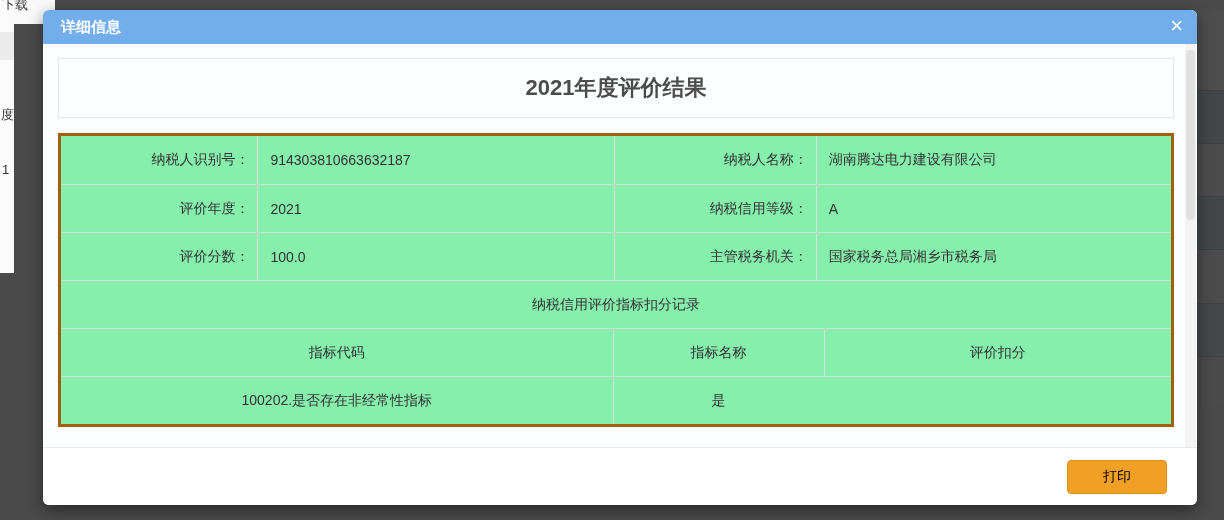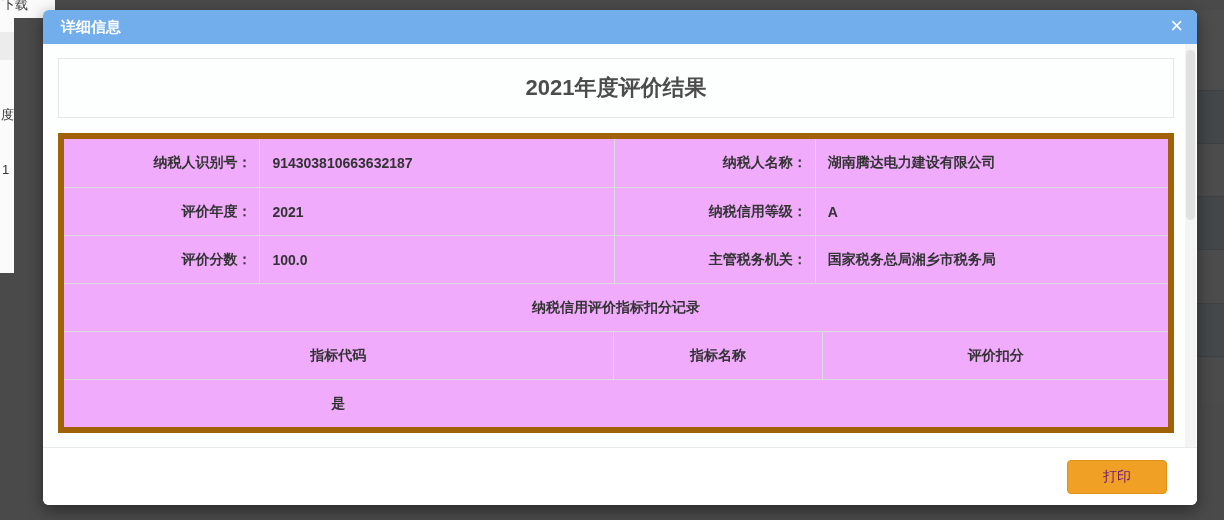--- a/index.html
+++ b/index.html
@@ -6,21 +6,21 @@
   html,body { background:#3d3d3d; }
   .screen {
     position:relative; width:1224px; height:520px; overflow:hidden;
     background:#4a4a4a;
     font-family:"Liberation Sans","DejaVu Sans",sans-serif;
     color:#333; font-size:14px;
   }
 
   
   .bg-top-left {
-    position:absolute; left:0; top:0; width:55px; height:18px;
+    position:absolute; left:0; top:0; width:55px; height:24px;
     background:#fafafa; overflow:hidden;
   }
   .bg-top-left span { display:block; transform:translate(2px,-4px); font-size:13px; color:#333; white-space:nowrap; }
   .bg-left {
     position:absolute; left:0; top:10px; width:14px; height:263px;
     background:#fbfbfb; overflow:hidden;
   }
   .bg-left .band { position:absolute; left:0; top:22px; width:14px; height:28px; background:#ececec; }
   .bg-left .frag1 { position:absolute; left:1px; top:96px; font-size:13px; color:#333; }
   .bg-left .frag2 { position:absolute; left:2px; top:152px; font-size:13px; color:#333; }
@@ -53,21 +53,21 @@
   }
 
   .modal-body { position:absolute; left:0; top:34px; width:100%; padding:14px 23px 0 15px; }
 
   .title-box {
     border:1px solid #e7e7e7; height:60px; margin-bottom:15px;
     display:flex; align-items:center; justify-content:center;
     font-size:22px; font-weight:bold; color:#4c4c4c; background:#fdfefe;
   }
 
-  .tbl { border:6px solid #a16207; background:#f0abfc;font-weight:bold; }
+  .tbl { border:3px solid #a16207; background:#86efac; }
   .trow { display:grid; height:48px; border-top:1px solid #dcdcdc; }
   .trow:first-child { border-top:none; }
   .trow.info { grid-template-columns:17.7% 32.1% 18.2% 32%; }
   .trow.ind  { grid-template-columns:49.7% 19% 31.3%; }
   .trow.span1 { grid-template-columns:100%; }
   .cell {
     border-left:1px solid #dcdcdc; height:100%;
     display:flex; align-items:center; padding:0 10px;
     font-size:14px; color:#333; overflow:hidden; white-space:nowrap;
   }
@@ -86,21 +86,21 @@
   }
 
   .modal-footer {
     position:absolute; left:0; bottom:0; width:100%; height:58px;
     background:#fff; border-top:1px solid #e9e9e9; border-radius:0 0 6px 6px;
   }
   .print-btn {
     position:absolute; right:30px; top:12px;
     width:100px; height:34px;
     background:#f0a125; border:1px solid #de9118; border-radius:4px;
-    color:#701a75; font-size:14px; font-family:inherit; cursor:pointer;
+    color:#000000; font-size:14px; font-family:inherit; cursor:pointer;
   }
 </style>
 </head>
 <body>
 
 <div class="screen">
 
   <div class="bg-top-left">
     <span>下载</span>
   </div>
@@ -159,20 +159,21 @@
           <div class="cell ctr">纳税信用评价指标扣分记录</div>
         </div>
 
         <div class="trow ind">
           <div class="cell ctr">指标代码</div>
           <div class="cell ctr">指标名称</div>
           <div class="cell ctr">评价扣分</div>
         </div>
 
         <div class="trow ind">
+          <div class="cell ctr">100202.是否存在非经常性指标</div>
           <div class="cell ctr">是</div>
         </div>
 
       </div>
     </div>
 
     <div class="scrollbar">
       <div class="scroll-thumb"></div>
     </div>
 

